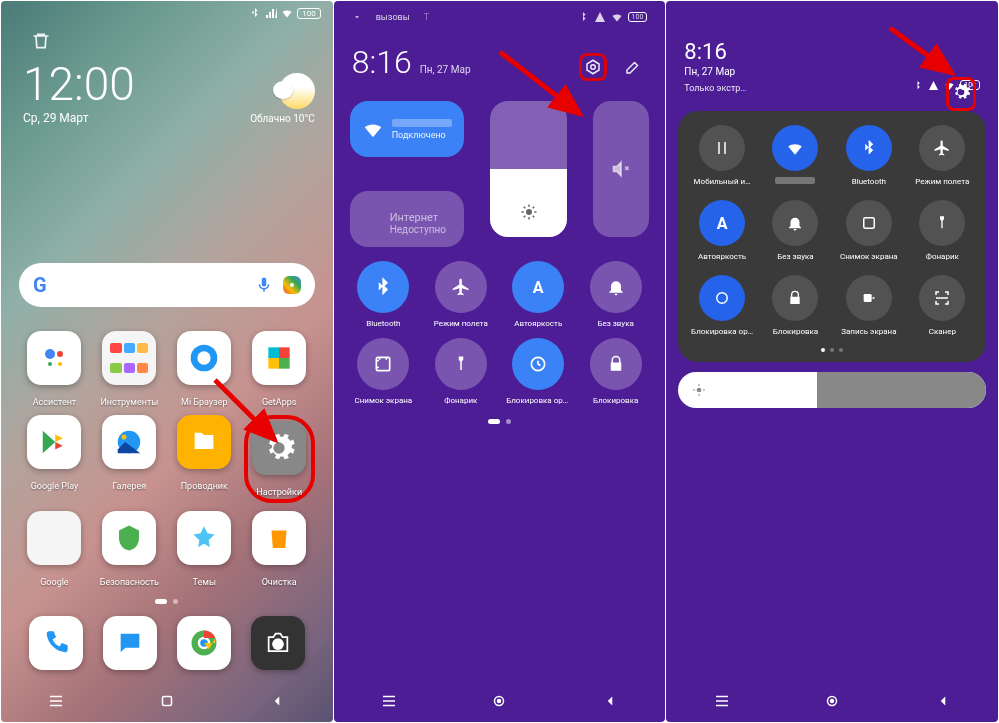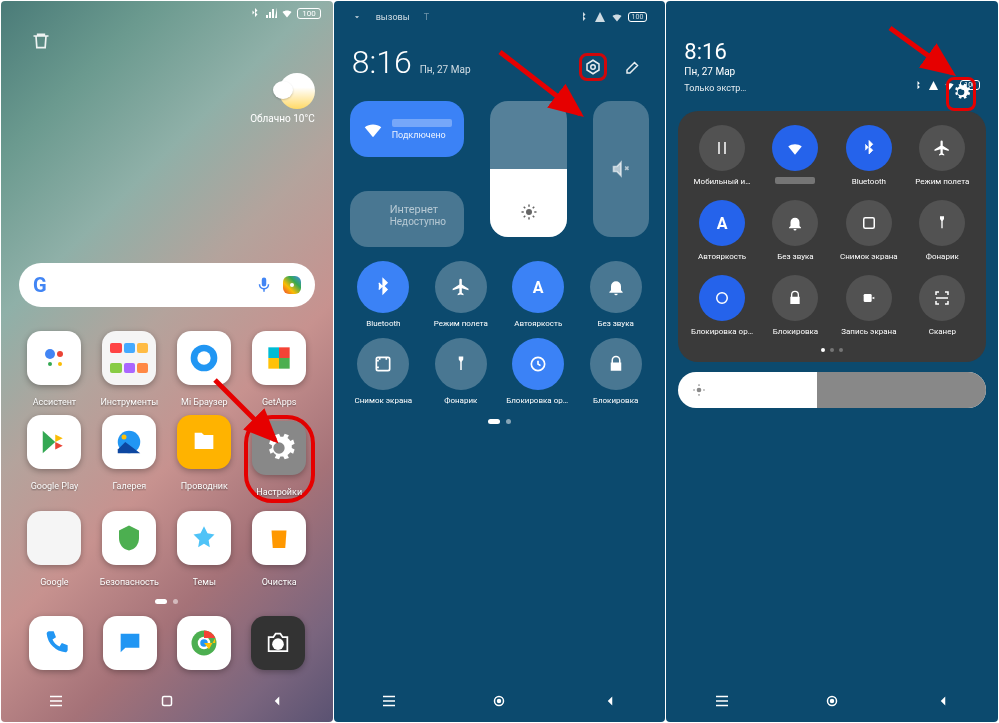--- a/index.html
+++ b/index.html
@@ -1,19 +1,19 @@
 <!DOCTYPE html>
 <html><head>
 <meta charset="utf-8">
 <style>
 *{box-sizing:border-box;margin:0;padding:0;font-family:-apple-system,BlinkMacSystemFont,"Segoe UI",Roboto,sans-serif}
 body{background:#fff;width:999px;height:723px;display:flex;gap:1px;padding:1px}
 .phone{width:333px;height:721px;position:relative;overflow:hidden;border-radius:4px}
 .phone1{background:linear-gradient(135deg,#4a7b78 0%,#6b9a8f 15%,#8fb0a8 30%,#b4a39c 45%,#c7928f 60%,#a57278 75%,#7a657e 90%,#5a5272 100%)}
-.phone2,.phone3{background:#0c4a6e}
+.phone2,.phone3{background:#4c1d95}
 .statusbar{height:24px;display:flex;align-items:center;justify-content:flex-end;gap:4px;padding:0 12px;color:#fff;font-size:10px}
 .statusbar svg{width:12px;height:12px}
 .trash-icon{position:absolute;left:30px;top:30px;color:#fff;opacity:.9}
 .clock-widget{position:absolute;left:22px;top:60px;color:#fff}
 .big-time{font-size:46px;font-weight:300;line-height:1}
 .date-line{font-size:12px;margin-top:4px}
 .weather-widget{position:absolute;right:18px;top:72px}
 .weather-icon{width:36px;height:36px;background:linear-gradient(180deg,#fff 40%,#ffd966 100%);border-radius:50%;margin-left:auto;position:relative}
 .weather-icon::before{content:"";position:absolute;left:-6px;top:8px;width:20px;height:18px;background:#fff;border-radius:50%;box-shadow:0 1px 2px rgba(0,0,0,.2)}
 .weather-text{font-size:10px;color:#fff;text-align:right;margin-top:4px}
@@ -42,21 +42,21 @@
 .cc-action-btn{width:28px;height:28px;display:flex;align-items:center;justify-content:center;color:#fff;opacity:.9}
 .highlight-red-small{border:3px solid #e60000;border-radius:8px;padding:2px}
 .cc-body{padding:10px 16px}
 .cc-row1{display:flex;gap:26px;margin-bottom:10px}
 .wifi-tile{flex:1;background:#3b82f6;border-radius:18px;padding:12px;color:#fff;display:flex;align-items:center;gap:8px;min-height:56px}
 .wifi-tile .sub{font-size:9px;opacity:.9}
 .brightness-tile{width:78px;height:136px;background:rgba(255,255,255,.3);border-radius:18px;position:relative;overflow:hidden}
 .brightness-fill{position:absolute;bottom:0;left:0;right:0;height:50%;background:#fff}
 .brightness-sun{position:absolute;bottom:16px;left:50%;transform:translateX(-50%);color:#666}
 .vol-tile{width:56px;height:136px;background:rgba(255,255,255,.25);border-radius:18px;display:flex;align-items:center;justify-content:center;color:rgba(255,255,255,.6)}
-.data-tile{background:rgba(255,255,255,.25);border-radius:18px;padding:12px;color:rgba(255,255,255,.6);display:flex;align-items:flex-start;gap:8px;min-height:56px;margin-top:24px}
+.data-tile{background:rgba(255,255,255,.25);border-radius:18px;padding:12px;color:rgba(255,255,255,.6);display:flex;align-items:flex-end;gap:8px;min-height:56px;margin-top:24px}
 .qs-grid{display:grid;grid-template-columns:repeat(4,1fr);gap:10px 10px;margin-top:14px}
 .qs-item{display:flex;flex-direction:column;align-items:center;gap:6px;cursor:pointer}
 .qs-circle{width:52px;height:52px;border-radius:50%;background:rgba(255,255,255,.25);display:flex;align-items:center;justify-content:center;color:#fff}
 .qs-circle.on{background:#3b82f6}
 .qs-label{font-size:8px;color:#fff;text-align:center;max-width:64px;white-space:nowrap;overflow:hidden;text-overflow:ellipsis}
 
 .p3-top{padding:14px 18px 4px;color:#fff}
 .p3-time{font-size:22px;font-weight:400}
 .p3-date{font-size:10px;margin-top:2px}
 .p3-sub{font-size:9px;margin-top:6px;opacity:.9}
@@ -96,20 +96,24 @@
       </svg>
     <svg viewBox="0 0 24 24" fill="currentColor">
         <path d="M12 21l9-11c-5-4-13-4-18 0l9 11z"></path>
       </svg>
     <span style="border:1px solid #fff;border-radius:3px;padding:0 4px;font-size:8px">100</span>
   </div>
   <div class="trash-icon">
     <svg width="20" height="20" viewBox="0 0 24 24" fill="none" stroke="currentColor" stroke-width="2">
         <path d="M3 6h18M8 6V4h8v2M6 6l1 14h10l1-14"></path>
       </svg>
+  </div>
+  <div class="clock-widget">
+    <div class="big-time">12:00</div>
+    <div class="date-line">Ср, 29 Март</div>
   </div>
   <div class="weather-widget">
     <div class="weather-icon"></div>
     <div class="weather-text">Облачно 10°C</div>
   </div>
   <div class="search-bar">
     <span class="g-logo"><span>G</span></span>
     <svg class="mic-icon" width="18" height="18" viewBox="0 0 24 24" fill="currentColor">
         <path d="M12 14a3 3 0 003-3V5a3 3 0 10-6 0v6a3 3 0 003 3zm5-3a5 5 0 01-10 0H5a7 7 0 006 6.9V21h2v-3.1A7 7 0 0019 11h-2z"></path>
       </svg>

